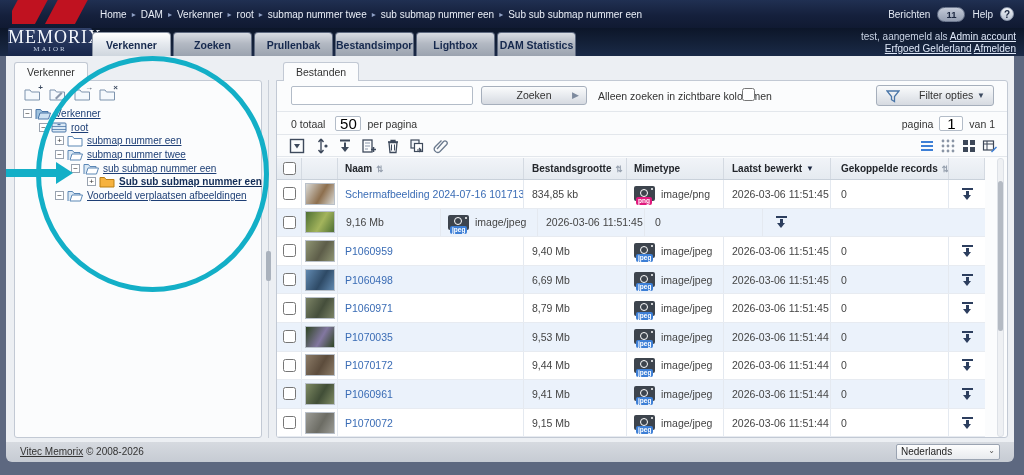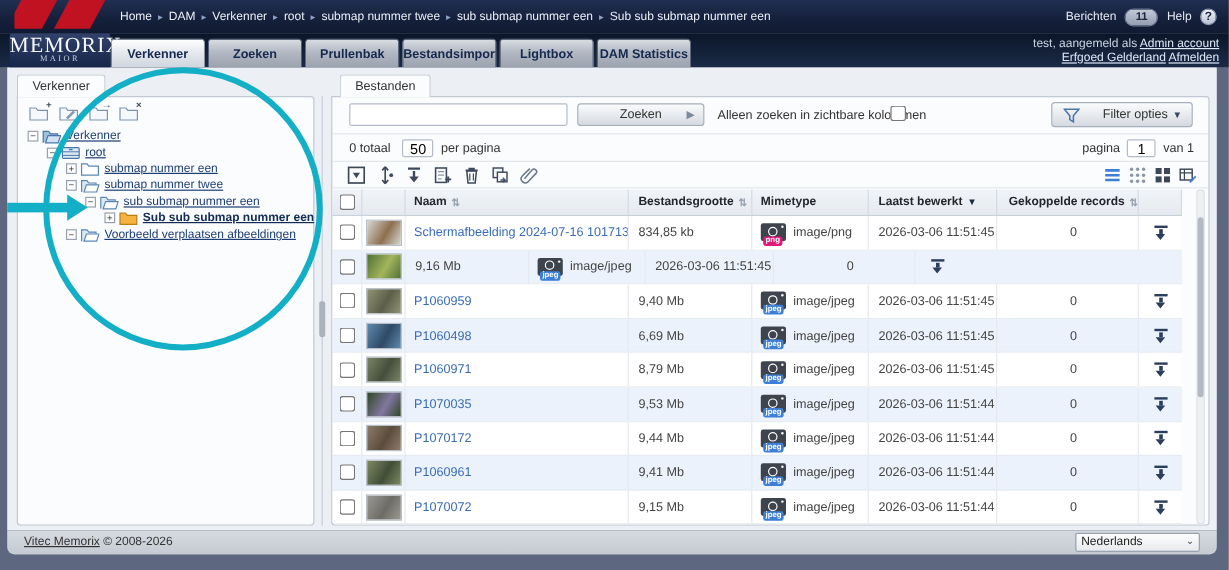--- a/index.html
+++ b/index.html
@@ -93,42 +93,42 @@
   .scope-label { position:absolute; left:321px; top:9px; font-size:10.5px; color:#333; }
   .scope-check { position:absolute; left:465px; top:7px; width:13px; height:13px; }
   .filter-btn { position:absolute; right:13px; top:4px; width:118px; height:21px; line-height:19px; padding-left:42px; }
   .filter-btn .fun { position:absolute; left:9px; top:4px; }
   .filter-btn .car { position:absolute; right:8px; top:0; font-size:8px; color:#3c4a60; }
 
   .count-row { position:absolute; left:0; top:32px; width:100%; height:22px; border-bottom:1px solid #e3e7ec;
     display:flex; align-items:center; font-size:10.5px; color:#333; }
   .count-row .sp { margin-left:14px; }
   .mini-input { width:26px; height:15px; border:1px solid #b3bcc8; border-radius:2px; text-align:center;
-    font-size:12px; margin:0 6px; background:#fff; }
+    font-size:15px; margin:0 6px; background:#fff; }
   .pager { margin-left:auto; margin-right:12px; display:flex; align-items:center; }
 
   .tools-row { position:absolute; left:0; top:55px; width:100%; height:21px; border-bottom:1px solid #e3e7ec; }
   .tool-icons { position:absolute; left:12px; top:2px; display:flex; gap:7px; }
   .ticon-btn { width:17px; height:17px; cursor:pointer; }
   .view-icons { position:absolute; right:8px; top:2px; display:flex; gap:4px; }
 
   
   .table { position:absolute; left:0; top:77px; width:730px; }
   .trow { display:flex; width:708px; }
   .thead { height:22px; background:linear-gradient(180deg,#f1f4f8,#e5eaf0); border-bottom:1px solid #c9d1da;
     font-size:10px; font-weight:bold; color:#23262b; align-items:center; }
   .cell { border-right:1px solid #e4e9f0; height:100%; display:flex; align-items:center; overflow:hidden; white-space:nowrap; }
   .thead .cell { border-right:1px solid #d4dae2; }
   .c-check { width:25px; justify-content:center; }
   .c-thumb { width:36px; justify-content:center; }
   .c-name  { width:186px; padding-left:7px; }
   .c-size  { width:103px; padding-left:8px; }
   .c-mime  { width:97px;  padding-left:7px; }
   .c-date  { width:107px; padding-left:8px; }
-  .c-rec   { width:118px; padding-left:10px;justify-content:center; }
+  .c-rec   { width:118px; padding-left:10px; }
   .c-dl    { width:36px; justify-content:center; border-right:none; }
   .sort { font-size:8.5px; color:#96a0ae; margin-left:4px; }
   .sort.active { color:#1c2740; font-size:8px; }
   .frow { height:28.6px; font-size:10.5px; color:#444; border-bottom:1px solid #e7ebf1; background:#fff; }
   .frow:nth-child(even) { background:#ebf2fb; }
   .flink { color:#3a6cb5; text-decoration:none; font-size:10.5px; }
   .thumb { width:30px; height:22px; border:1px solid #b9c0c9; }
   .cam { position:relative; display:inline-block; width:21px; height:15px; background:#3d444d; border-radius:2px; margin-right:6px; flex:none; }
   .cam:before { content:""; position:absolute; left:6px; top:2.5px; width:6px; height:6px; border:1.5px solid #fff; border-radius:50%; }
   .cam:after { content:""; position:absolute; right:2px; top:2px; width:2px; height:2px; background:#fff; border-radius:50%; }

